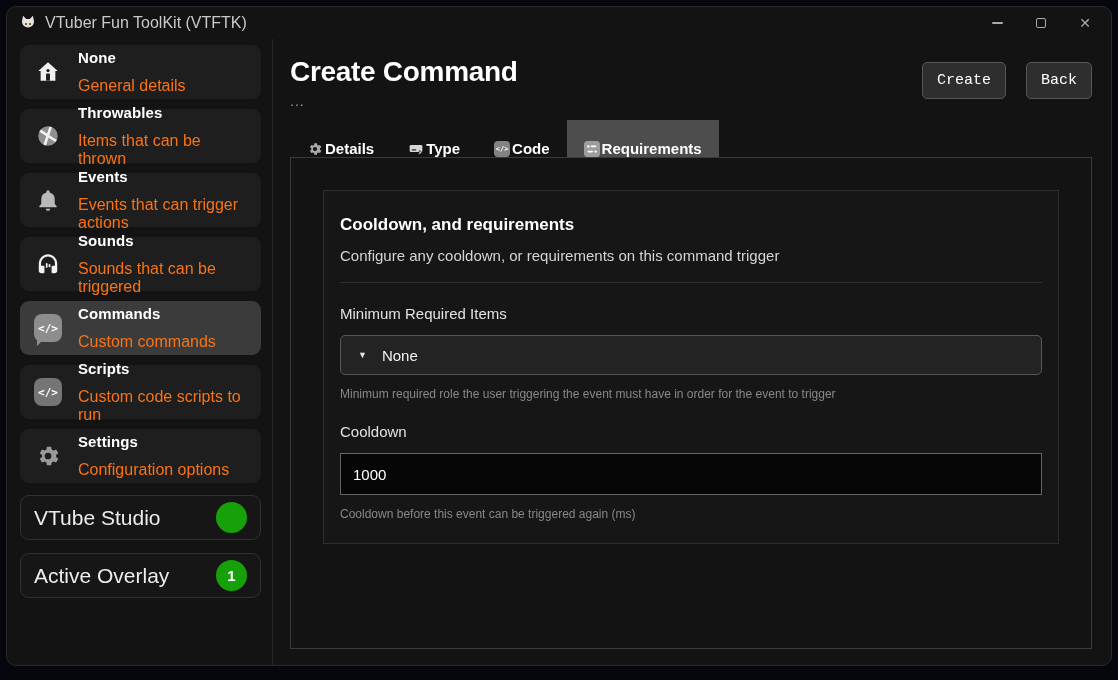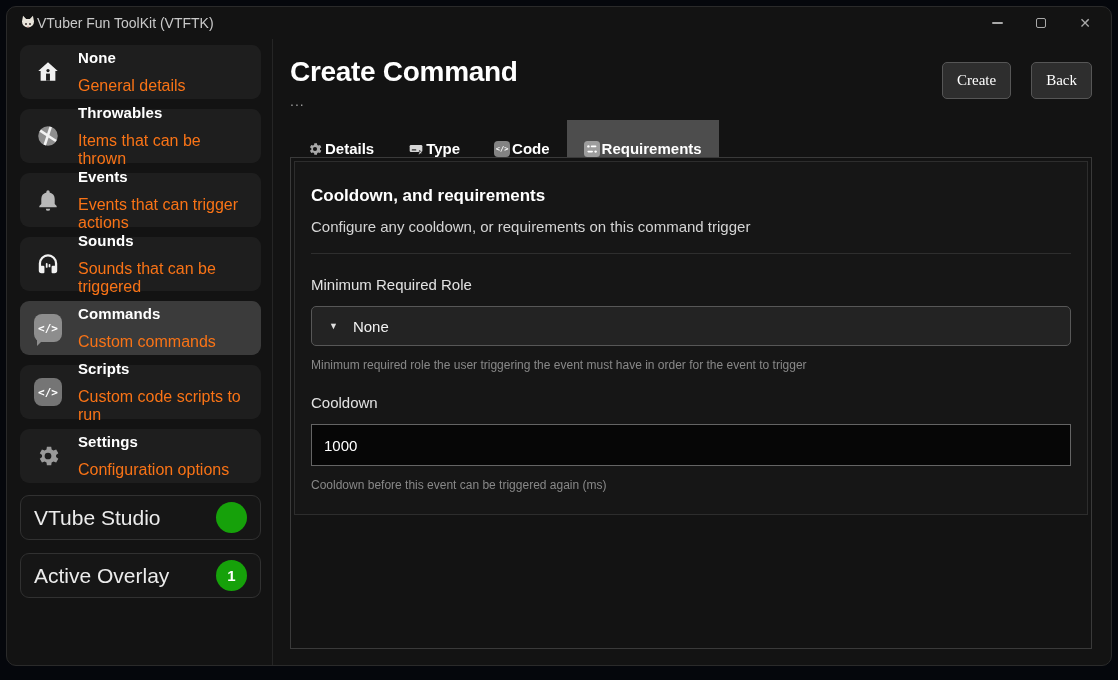--- a/index.html
+++ b/index.html
@@ -1,21 +1,21 @@
 <!DOCTYPE html>
 <html><head>
 <meta charset="utf-8">
 <style>
   *{margin:0;padding:0;box-sizing:border-box}
   html,body{width:1118px;height:680px;background:#05070c;font-family:"Liberation Sans",sans-serif;overflow:hidden}
   .window{position:absolute;left:6px;top:6px;width:1106px;height:660px;background:#131313;border:1px solid #2a2a2a;border-radius:10px;overflow:hidden;display:flex;flex-direction:column}
   
   .titlebar{height:32px;display:flex;align-items:center;padding:0 12px;flex:0 0 auto}
   .app-icon{width:18px;height:18px;display:flex}
-  .titlebar-title{color:#c9c9c9;font-size:14px;margin-left:0}
+  .titlebar-title{color:#c9c9c9;font-size:16px;margin-left:8px}
   .win-controls{margin-left:auto;display:flex;align-items:center;gap:16px}
   .win-btn{width:28px;height:22px;display:flex;align-items:center;justify-content:center;color:#a9a9a9;font-size:14px;cursor:pointer}
   .min-glyph{width:11px;height:2px;background:#a9a9a9;border-radius:1px}
   .max-glyph{width:10px;height:10px;border:1.5px solid #a9a9a9;border-radius:2px}
   
   .body{flex:1;display:flex;min-height:0}
   .sidebar{width:266px;flex:0 0 auto;border-right:1px solid #252525;padding:6px 11px 0 13px;display:flex;flex-direction:column}
   .nav-group{display:flex;flex-direction:column;gap:10px}
   .nav-item{height:54px;background:#1e1e1e;border-radius:9px;display:flex;align-items:center;padding:0 13px;gap:15px;cursor:pointer}
   .nav-item.selected{background:#3b3b3b}
@@ -30,32 +30,32 @@
   .status-group{display:flex;flex-direction:column;gap:13px;margin-top:12px}
   .status-card{height:45px;background:#161616;border:1px solid #313131;border-radius:9px;display:flex;align-items:center;padding:0 13px;cursor:pointer}
   .status-label{color:#ececec;font-size:21px}
   .status-dot{margin-left:auto;width:31px;height:31px;border-radius:50%;background:#16a10a;display:flex;align-items:center;justify-content:center;color:#fff;font-size:15px;font-weight:700}
   
   .main{flex:1;display:flex;flex-direction:column;padding:0 19px 0 17px;min-width:0}
   .main-header{display:flex;align-items:flex-start;padding-top:17px;height:78px}
   .page-title{color:#fff;font-size:28px;font-weight:700;letter-spacing:-.3px}
   .page-subtitle{color:#9e9e9e;font-size:14px;margin-top:5px;letter-spacing:1px}
   .header-actions{margin-left:auto;display:flex;gap:20px;padding-top:6px}
-  .btn{background:#2e2e2e;border:1px solid #565656;border-radius:5px;color:#fff;font-size:15px;padding:9px 14px;cursor:pointer;font-family:Liberation Serif, serif}
+  .btn{background:#2e2e2e;border:1px solid #565656;border-radius:5px;color:#fff;font-size:15px;padding:9px 14px;cursor:pointer;font-family:Liberation Mono, monospace}
   
   .tabs{display:flex;height:37px;margin-top:3px}
   .tab{display:flex;align-items:flex-end;gap:2px;padding:0 17px;color:#fff;font-size:15px;font-weight:700;cursor:pointer}
   .tab.selected{background:#4d4d4d}
   .tab-icon{display:flex;align-items:center;justify-content:center}
   .tab-icon svg{width:16px;height:16px}
   .badge-sm{width:16px;height:16px;border-radius:4px;display:flex;align-items:center;justify-content:center;color:#fff;font-size:7px;font-weight:700;font-family:"DejaVu Sans Mono",monospace}
   .badge-code{background:#838383}
   
   .content-box{height:492px;border:1px solid #3a3a3a}
-  .panel{margin:3px;border:1px solid #2d2d2d;background:#161616;height:354px;padding:16px 16px}
+  .panel{margin:32px;border:1px solid #2d2d2d;background:#161616;height:354px;padding:16px 16px}
   .panel-heading{color:#fff;font-size:17px;font-weight:700;margin-top:8px}
   .panel-desc{color:#d4d4d4;font-size:15px;margin-top:12px}
   .divider{border:none;border-top:1px solid #2e2e2e;margin-top:18px}
   .field-label{display:block;color:#e2e2e2;font-size:15px;margin-top:22px}
   .select{height:40px;margin-top:13px;background:#232323;border:1px solid #575757;border-radius:5px;display:flex;align-items:center;padding:0 17px;gap:15px;cursor:pointer}
   .select-value{color:#f2f2f2;font-size:15px}
   .chevron{color:#e0e0e0;font-size:9px}
   .help{color:#888;font-size:12px;margin-top:12px}
   .text-input{display:block;width:100%;height:42px;margin-top:13px;background:#060606;border:1px solid #646464;border-radius:0;color:#fff;font-size:15px;padding:0 12px;font-family:inherit;outline:none}
 </style>
@@ -241,21 +241,21 @@
           <span>Requirements</span>
         </div>
       </div>
 
       <div class="content-box">
         <section class="panel">
           <h2 class="panel-heading">Cooldown, and requirements</h2>
           <p class="panel-desc">Configure any cooldown, or requirements on this command trigger</p>
           <hr class="divider">
 
-          <label class="field-label">Minimum Required Role</label>
+          <label class="field-label">Minimum Required Items</label>
           <div class="select">
             <span class="chevron">▼</span>
             <span class="select-value">None</span>
           </div>
           <p class="help">Minimum required role the user triggering the event must have in order for the event to trigger</p>
 
           <label class="field-label">Cooldown</label>
           <input class="text-input" type="text" value="1000" style="">
           <p class="help">Cooldown before this event can be triggered again (ms)</p>
         </section>

